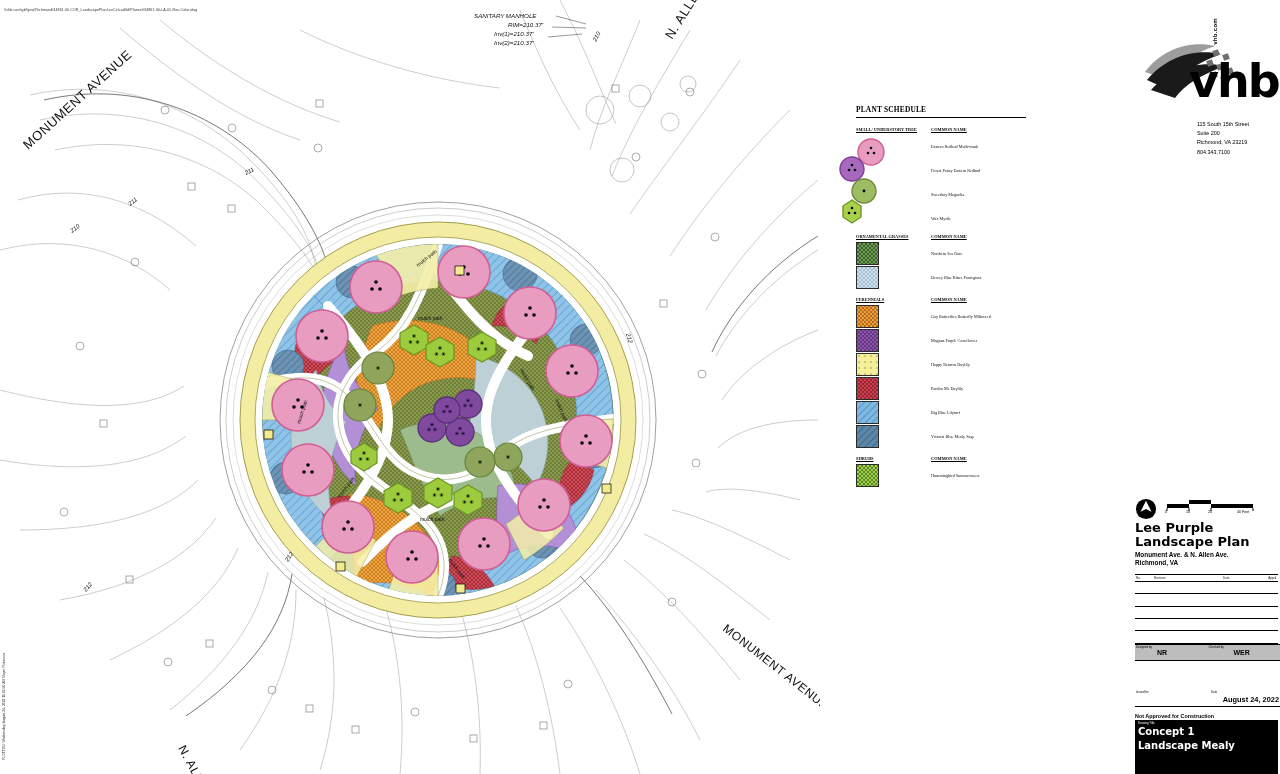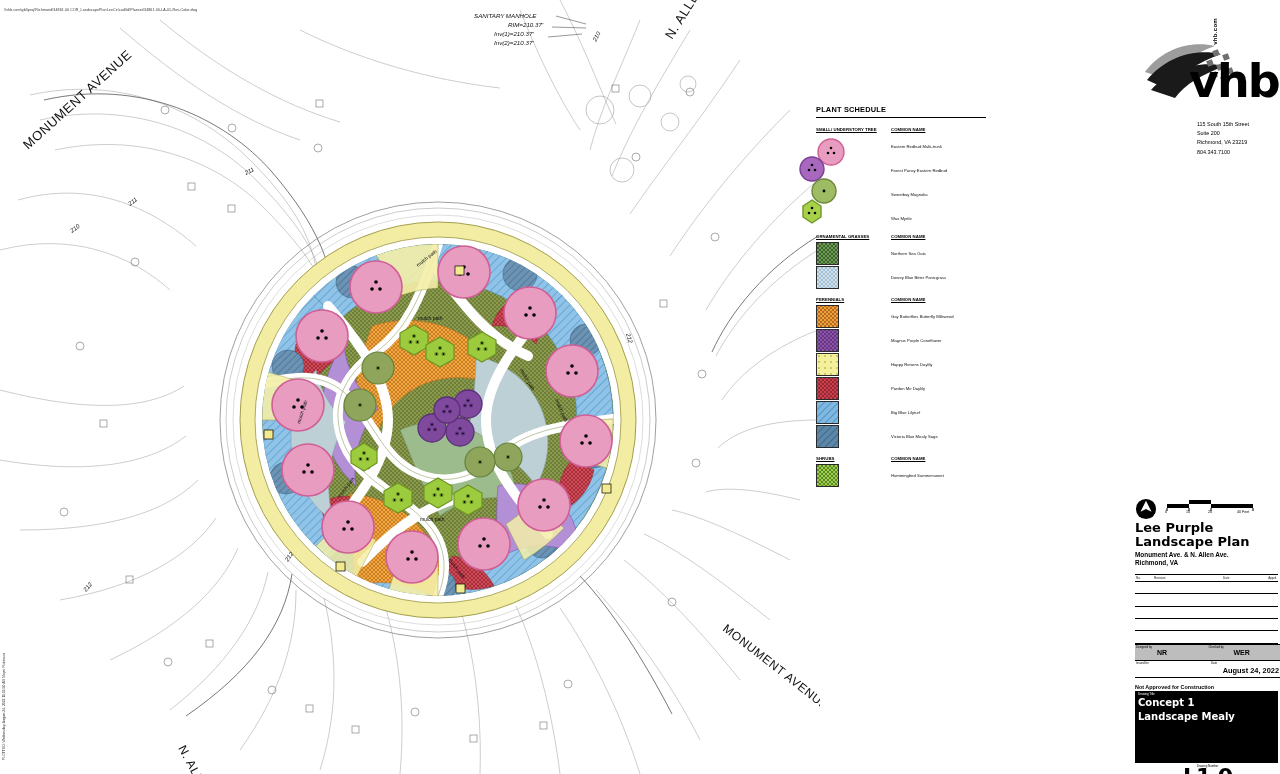--- a/index.html
+++ b/index.html
@@ -16,21 +16,21 @@
              transform-origin:0 0;transform:rotate(-90deg) translate(-180px,0);
              font-size:3.4px;color:#333;white-space:nowrap;}
 
   
   .plan{position:absolute;left:0;top:0;width:820px;height:774px;}
   .plan svg{position:absolute;left:0;top:0;}
 
   .labeltxt{font-family:"Liberation Sans",sans-serif;fill:#111;}
 
   
-  .schedule{position:absolute;left:816px;top:105px;width:178px;}
+  .schedule{position:absolute;left:856px;top:105px;width:178px;font-family:Liberation Serif, serif;}
   .sched-title{font-size:7.4px;font-weight:bold;letter-spacing:.2px;}
   .sched-rule{height:1px;background:#000;margin-top:3px;width:170px;}
   .grp{position:relative;margin-top:9px;}
   .grp-hdr{display:flex;font-size:4.3px;font-weight:bold;letter-spacing:.05px;}
   .grp-hdr span{text-decoration:underline;}
   .g-cat{width:75px;}
   .rowlist{position:relative;margin-top:2px;}
   .prow{display:flex;align-items:center;height:24px;}
   .swatchcell{width:75px;display:flex;align-items:center;}
   .pname{font-size:4.2px;color:#111;}
@@ -62,21 +62,21 @@
   .c-no{width:10px;padding-left:1px;}
   .c-rev{flex:1;padding-left:8px;}
   .c-date{width:34px;}
   .c-app{width:20px;text-align:right;padding-right:1px;}
 
   .signrow{display:flex;background:#bdbdbd;border-top:1.6px solid #000;
            border-bottom:0.7px solid #000;height:15px;position:relative;}
   .sig-half{flex:1;position:relative;}
   .sig-lab{position:absolute;left:1px;top:0.5px;font-size:2.9px;}
   .sig-val{position:absolute;left:22px;top:4px;font-size:7px;font-weight:bold;}
-  .issuerow{display:flex;height:16px;position:relative;border-bottom:0.7px solid #000;}
+  .issuerow{display:flex;height:16px;position:relative;border-bottom:0.7px solid #000;margin-top:29px;}
   .iss-lab{position:absolute;left:1px;top:0.5px;font-size:2.9px;}
   .iss-datelab{position:absolute;left:76px;top:0.5px;font-size:2.9px;}
   .iss-date{position:absolute;right:1px;top:5px;font-size:7.4px;font-weight:bold;}
 
   .notapproved{margin-top:6px;font-size:5.4px;font-weight:bold;}
   .blackbox{margin-top:1.5px;width:143px;height:72px;background:#000;color:#fff;
             position:relative;}
   .bb-lab{position:absolute;left:3px;top:1px;font-size:2.9px;color:#fff;}
   .bb-t1{position:absolute;left:3px;top:6px;font-size:10px;font-weight:bold;
          font-family:"DejaVu Sans",sans-serif;}

